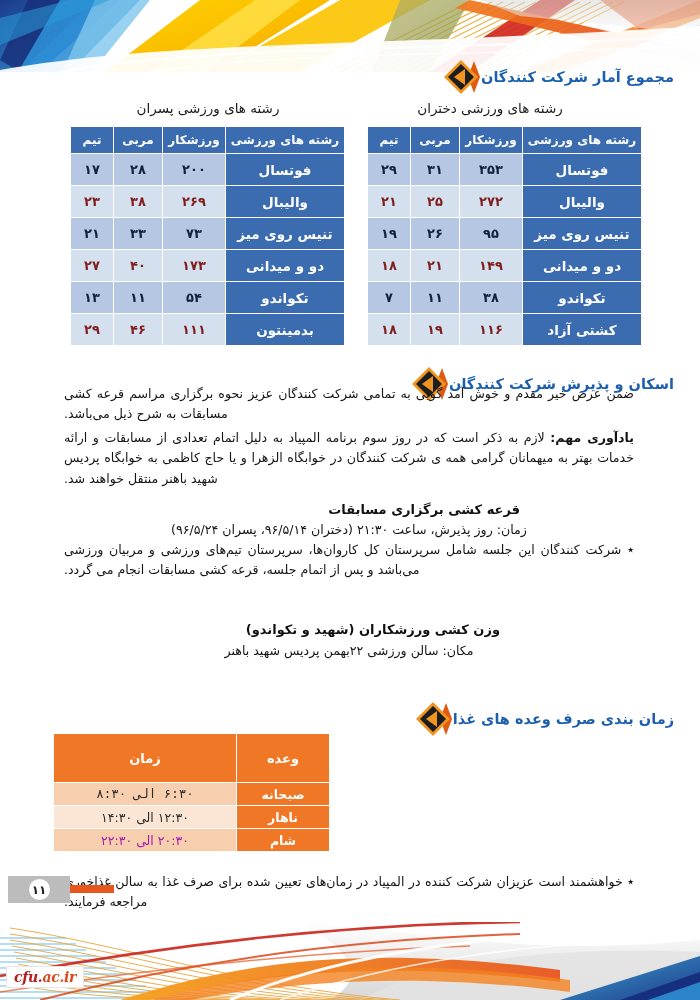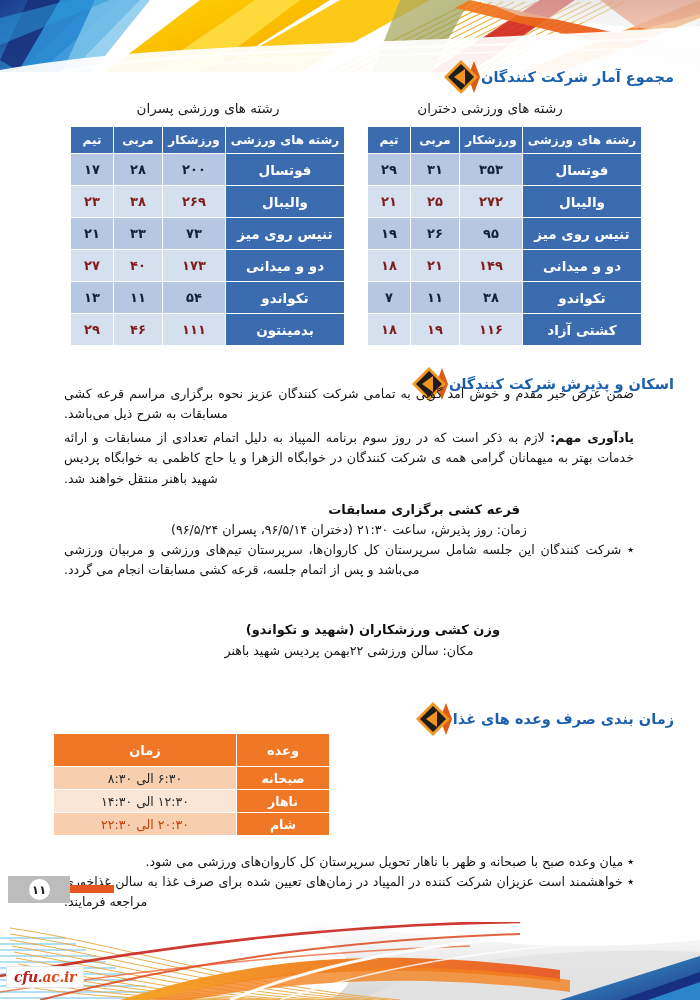--- a/index.html
+++ b/index.html
@@ -146,33 +146,33 @@
     text-align: center;
     vertical-align: middle;
     font-size: 12.5px;
     height: 22px;
     padding: 0 6px;
   }
   .meal-table thead th {
     background: #ef7726;
     color: #ffffff;
     font-weight: bold;
-    height: 32px;
+    height: 48px;
     font-size: 13px;
   }
   .meal-table thead th.h-meal { width: 92px; }
   .meal-table thead th.h-time { width: 182px; }
   .meal-table td.meal-name {
     background: #ef7726;
     color: #ffffff;
     font-weight: bold;
   }
-  .meal-table tr.r0 td.meal-time { background: #f8cfae; color: #2a2a2a; }
+  .meal-table tr.r0 td.meal-time { background: #f8cfae; color: #2a2a2a; font-family: Liberation Mono, monospace; }
   .meal-table tr.r1 td.meal-time { background: #fbe6d6; color: #2a2a2a; }
-  .meal-table tr.r2 td.meal-time { background: #f8cfae; color: #c2410c; margin-top: 15px; }
+  .meal-table tr.r2 td.meal-time { background: #f8cfae; color: #a21caf; margin-top: 15px; }
 
   
   .page-number {
     position: absolute;
     left: 8px;
     top: 876px;
     width: 62px;
     height: 27px;
     background: #bcbcbc;
     display: flex;
@@ -463,21 +463,20 @@
           <td class="meal-name">ناهار</td>
           <td class="meal-time">۱۲:۳۰ الی ۱۴:۳۰</td>
         </tr>
         <tr class="r2">
           <td class="meal-name">شام</td>
           <td class="meal-time">۲۰:۳۰ الی ۲۲:۳۰</td>
         </tr>
       </tbody>
   </table>
 
-  <div class="para" style="right:66px; top:852px; width:570px; text-align:right; text-align-last:right;">٭ میان وعده صبح با صبحانه و ظهر با ناهار تحویل سرپرستان کل کاروان‌های ورزشی می شود.</div>
   <div class="para" style="right:66px; top:872px; width:570px;">٭ خواهشمند است عزیزان شرکت کننده در المپیاد در زمان‌های تعیین شده برای صرف غذا به سالن غذاخوری مراجعه فرمایند.</div>
 
   <div class="page-number-bar"></div>
   <div class="page-number">
     <span class="circle">۱۱</span>
   </div>
 
   <div class="banner banner-bottom">
     <svg viewBox="0 0 700 78" preserveAspectRatio="none" aria-hidden="true">
       <defs>

